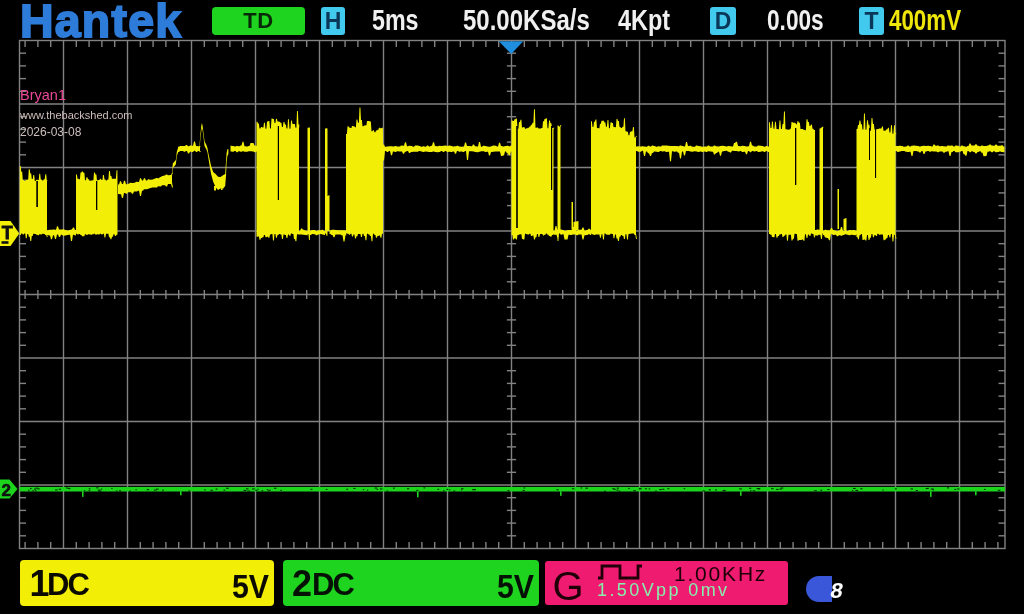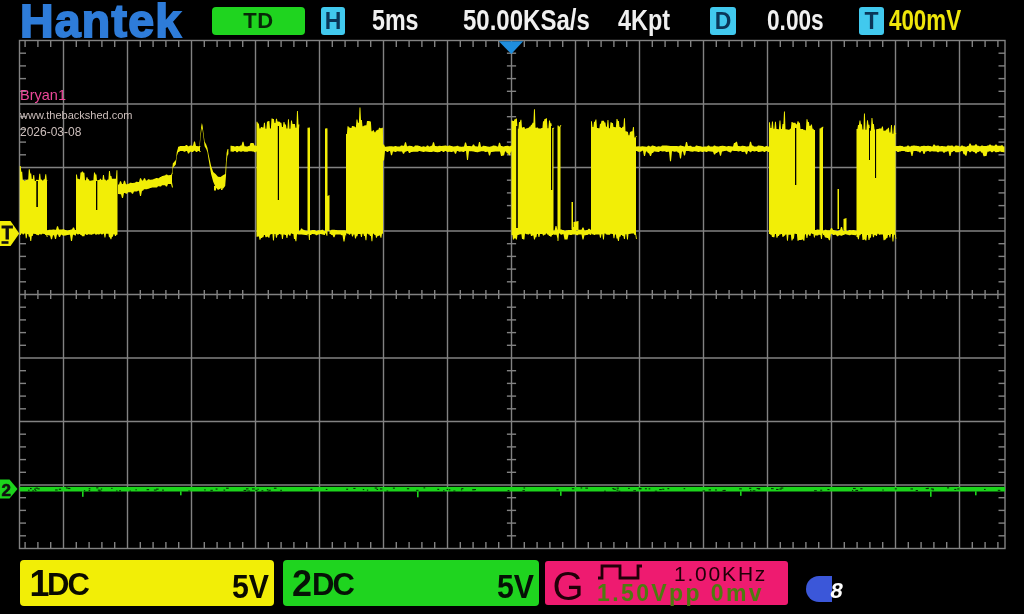--- a/index.html
+++ b/index.html
@@ -496,16 +496,16 @@
 <div class="abs" style="left:283px;top:559.5px;width:256px;height:46px;background:#1fd41f;border-radius:4px"></div>
 <div class="abs" style="left:292px;top:566px;line-height:1;font-size:36px;font-weight:bold;color:#061106">2</div>
 <div class="abs" style="left:312px;top:569.4px;line-height:1;font-size:31px;font-weight:bold;color:#061106;letter-spacing:-2px">DC</div>
 <div class="abs" style="left:496.5px;top:568.6px;line-height:1;font-size:34px;font-weight:bold;color:#061106;transform:scaleX(0.89);transform-origin:0 0">5V</div>
 <div class="abs" style="left:545px;top:560.5px;width:243px;height:44px;background:#ee1b70;border-radius:3px"></div>
 <div class="abs" style="left:552.5px;top:565.5px;line-height:1;font-size:40px;color:#200008">G</div>
 <svg class="abs" style="left:597px;top:561px" width="52" height="20" viewBox="0 0 52 20">
     <path d="M1 17 h4 v-12 h18 v12 h18 v-12 h4" fill="none" stroke="#200008" stroke-width="2.8"></path>
   </svg>
 <div class="abs" style="left:674px;top:562.5px;line-height:1.05;font-size:21px;font-weight:normal;color:#200008;letter-spacing:1.8px">1.00KHz</div>
-<div class="abs" style="left:597px;top:581px;line-height:1.05;font-size:23px;font-weight:bold;color:#4d7c0f;letter-spacing:2.4px">1.50Vpp&nbsp;0mv</div>
+<div class="abs" style="left:597px;top:581px;line-height:1.05;font-size:18px;font-weight:normal;color:#86efac;letter-spacing:2.4px">1.50Vpp&nbsp;0mv</div>
 <svg class="abs" style="left:805px;top:574px" width="40" height="30" viewBox="0 0 40 30">
     <path d="M14 2 h13 v26 h-13 a13 13 0 0 1 -13 -13 a13 13 0 0 1 13 -13 Z" fill="#3b57d9"></path>
     <text x="25" y="24" font-size="22" font-weight="bold" font-style="italic" fill="#fff" font-family="Liberation Mono, monospace">8</text>
   </svg>
 </body></html>

